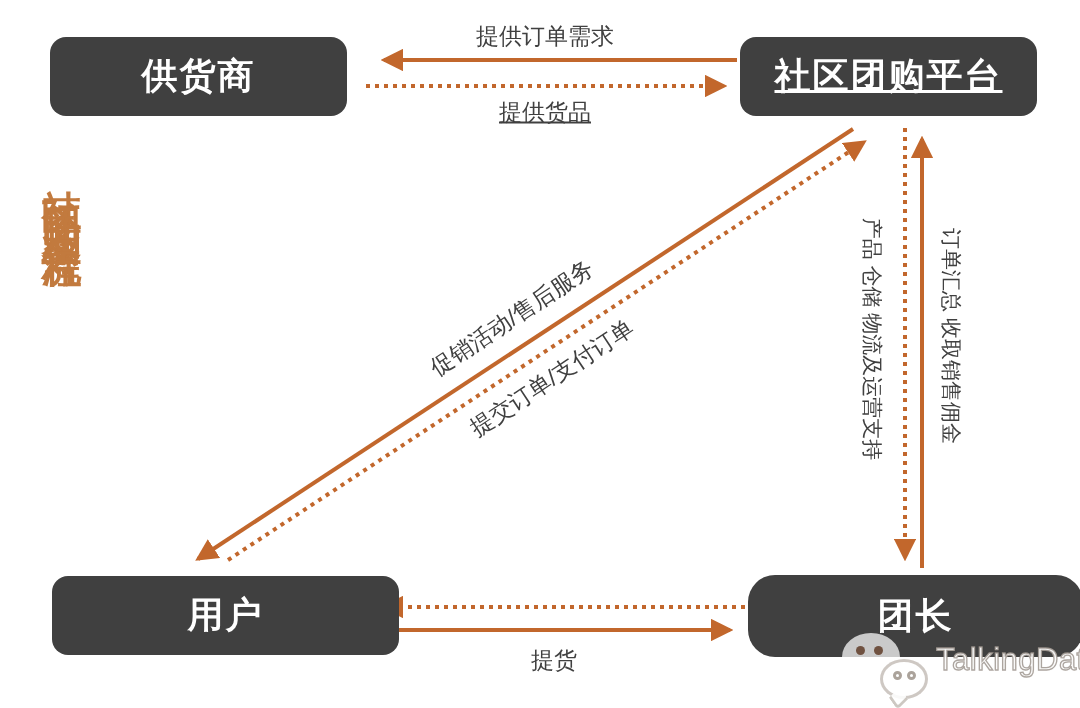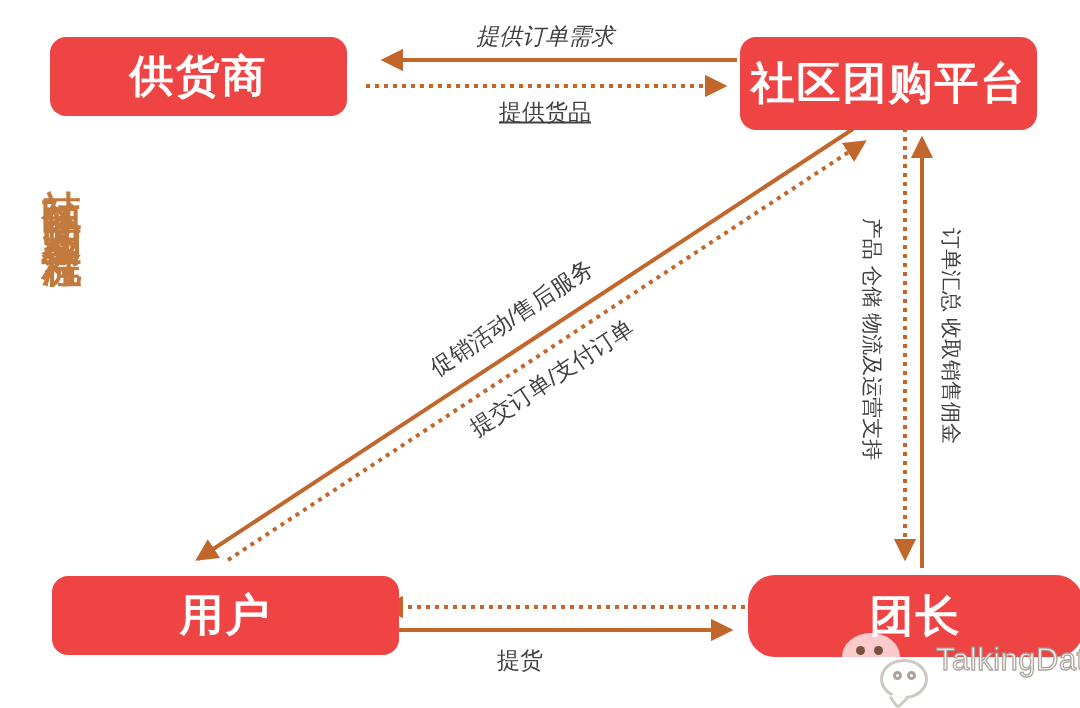--- a/index.html
+++ b/index.html
@@ -4,48 +4,48 @@
 <style>
   html,body{margin:0;padding:0;}
   body{
     width:1080px;height:708px;position:relative;background:#ffffff;
     font-family:"Liberation Sans","DejaVu Sans",sans-serif;overflow:hidden;
   }
   .canvas{position:absolute;inset:0;}
   svg.arrows{position:absolute;left:0;top:0;width:1080px;height:708px;}
 
   .node{
-    position:absolute;background:#ef4444;border-radius:16px;
+    position:absolute;background:#404040;border-radius:16px;
     display:flex;align-items:center;justify-content:center;
-    color:#ffffff;font-weight:700;font-size:44px;letter-spacing:2px;
+    color:#ffffff;font-weight:700;font-size:36px;letter-spacing:2px;
   }
   .node-supplier{left:50px;top:37px;width:297px;height:79px;}
-  .node-platform{left:740px;top:37px;width:297px;height:93px;}
+  .node-platform{left:740px;top:37px;width:297px;height:79px;text-decoration:underline;}
   .node-user{left:52px;top:576px;width:347px;height:79px;}
   .node-leader{left:748px;top:575px;width:335px;height:82px;border-radius:27px;}
 
   .vtitle{
     position:absolute;left:36px;top:158px;height:410px;
     writing-mode:vertical-rl;text-orientation:upright;
     font-size:40px;font-weight:700;color:#C27A3E;letter-spacing:9px;
     line-height:52px;
   }
 
   .lbl{
     position:absolute;color:#404040;font-size:23px;white-space:nowrap;
     transform:translate(-50%,-50%);
   }
-  .lbl-order-demand{left:545px;top:36px;font-style:italic;}
+  .lbl-order-demand{left:545px;top:36px;}
   .lbl-provide-goods{left:545px;top:112px;text-decoration:underline;}
   .lbl-promotion{left:512px;top:318px;transform:translate(-50%,-50%) rotate(-33.5deg);}
   .lbl-submit-order{left:552px;top:378px;transform:translate(-50%,-50%) rotate(-33.5deg);}
   .lbl-product-support{left:872px;top:339px;font-size:21px;transform:translate(-50%,-50%) rotate(90deg);}
   .lbl-order-summary{left:951px;top:336px;font-size:21px;transform:translate(-50%,-50%) rotate(90deg);}
   .lbl-group-ops{left:547px;top:581px;}
-  .lbl-pickup{left:520px;top:660px;}
+  .lbl-pickup{left:554px;top:660px;}
 
   
   .watermark{position:absolute;left:838px;top:630px;width:240px;height:72px;}
   .wechat-icon{position:absolute;left:0;top:0;width:96px;height:72px;}
   .bubble{position:absolute;border-radius:50%;}
   .bubble-big{
     left:4px;top:3px;width:58px;height:48px;background:rgba(255,255,255,0.72);
   }
   .bubble-big::after{
     content:"";position:absolute;left:6px;bottom:-8px;width:14px;height:14px;

